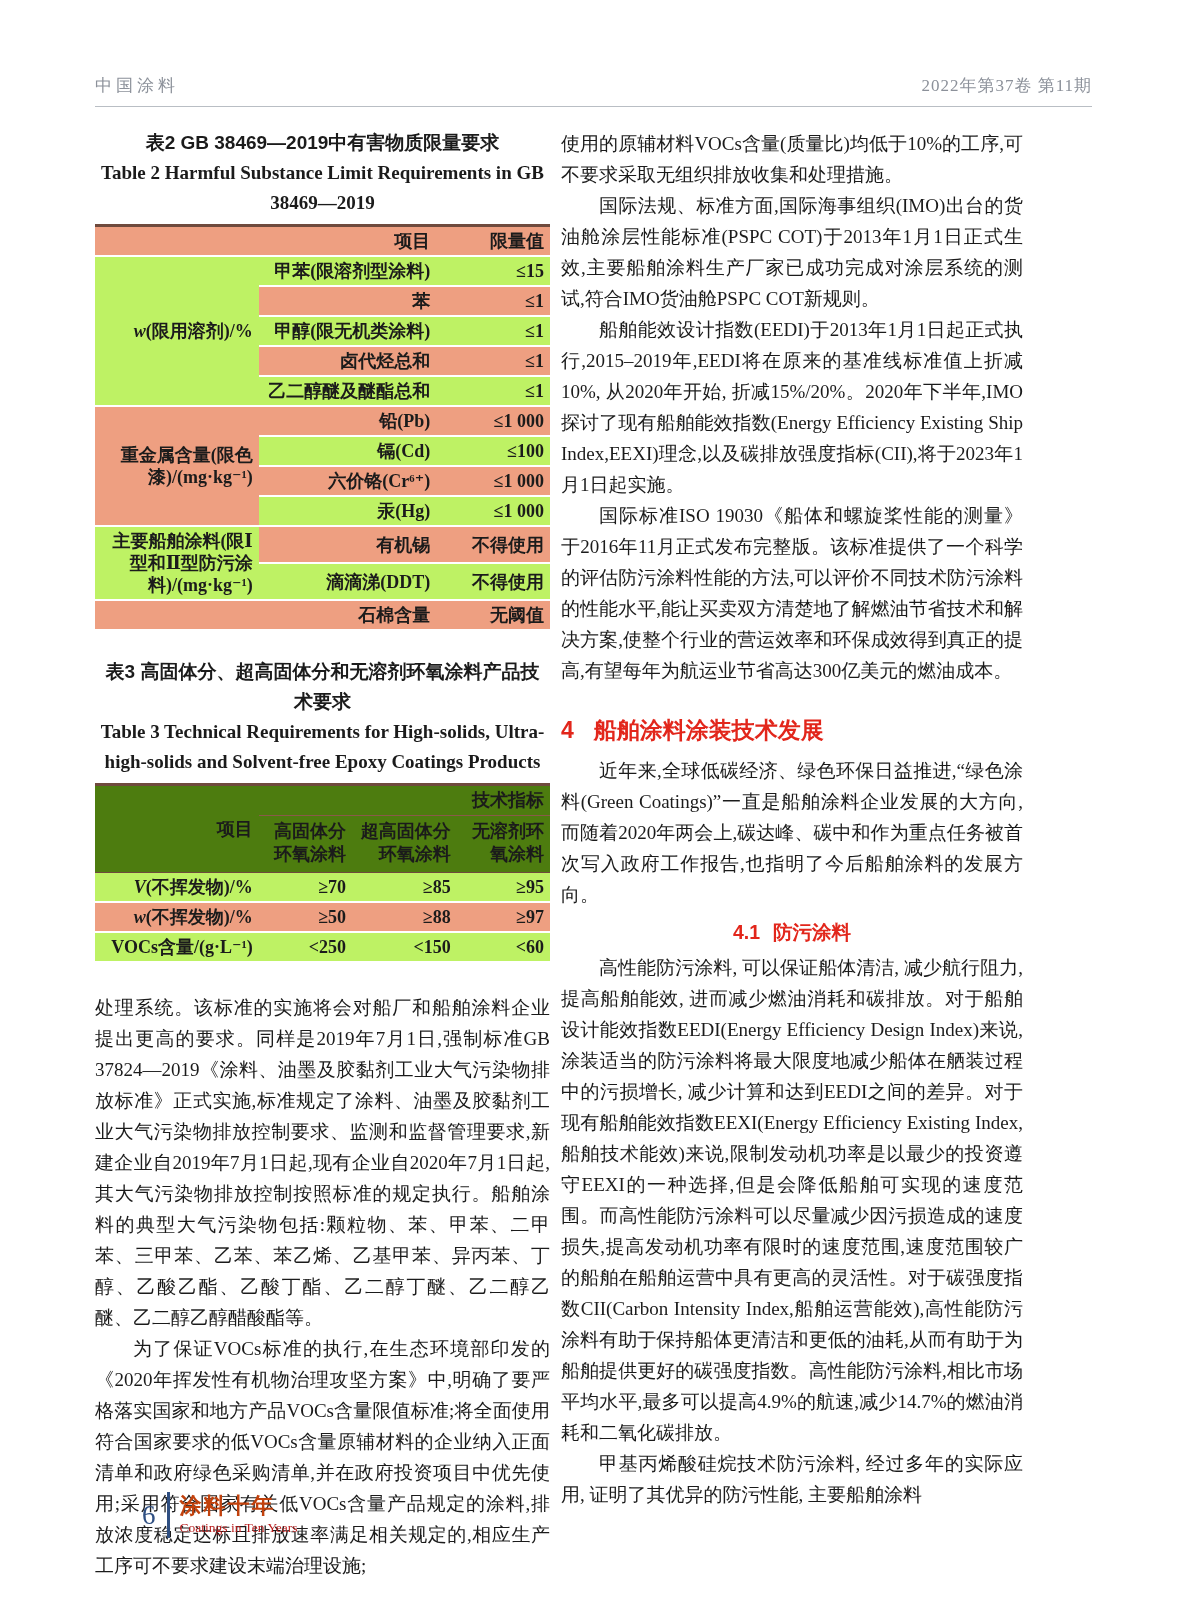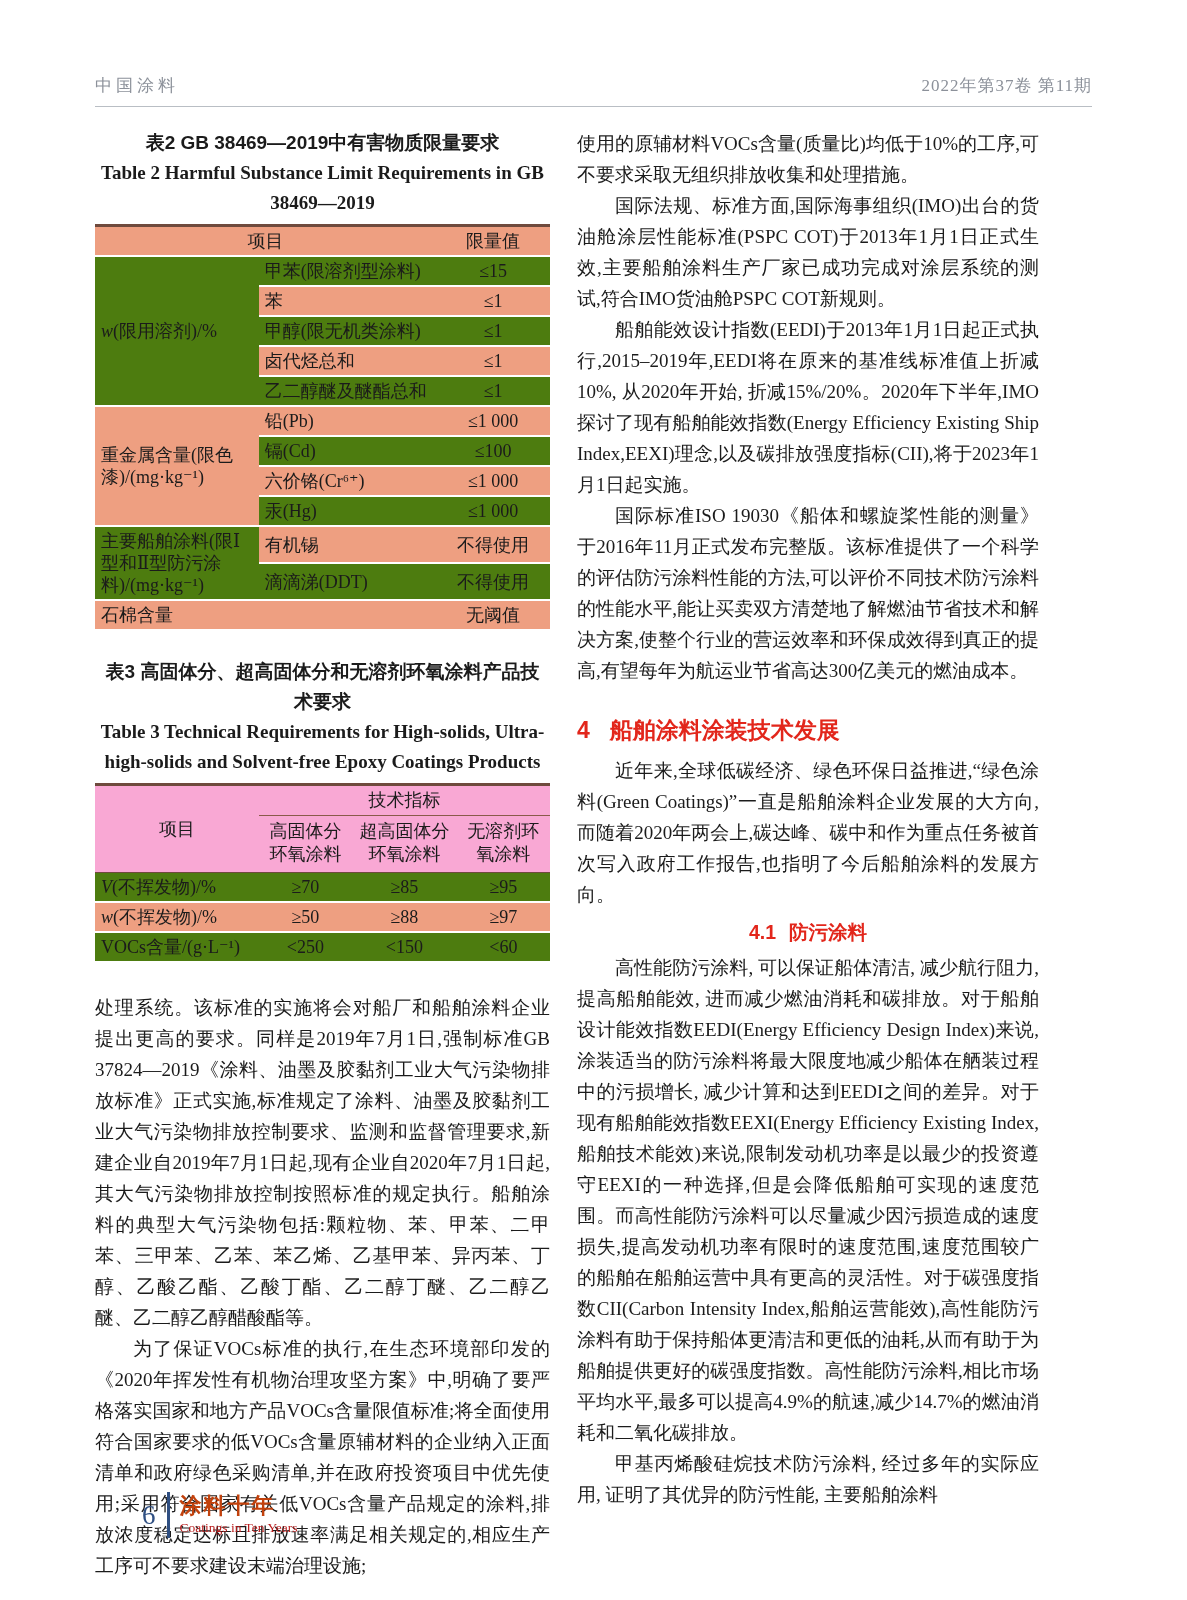--- a/index.html
+++ b/index.html
@@ -10,43 +10,43 @@
     font-family:"Liberation Serif","DejaVu Serif",serif;
     color:#1b1b1b;
     border-radius:14px;
   }
   
   .runhead{display:flex;justify-content:space-between;align-items:flex-end;
     font-size:17px;color:#8c919a;padding-bottom:9px;border-bottom:1px solid #b9bec4;}
   .runhead .jtitle{letter-spacing:4px;}
   .runhead .issue{letter-spacing:1px;}
   
-  .content{display:flex;gap:27px;margin-top:21px;}
+  .content{display:flex;gap:11px;margin-top:21px;}
   .col{width:455px;}
   .col.right{width:462px;}
   p.body{font-size:19px;line-height:31px;text-align:justify;margin:0;}
   p.indent{text-indent:2em;}
   
   .cap{ text-align:center;font-weight:bold;line-height:30px;margin:0 2px;}
   .cap .zh{font-family:"Liberation Sans","DejaVu Sans",sans-serif;font-size:19px;}
   .cap .en{font-family:"Liberation Serif","DejaVu Serif",serif;font-size:19px;}
   
   table.dt{width:100%;border-collapse:collapse;table-layout:fixed;
     border-top:3px solid #6f4a3d;border-bottom:2px solid #6f4a3d;
     font-size:18px;line-height:22px;margin:6px 0 0 0;}
-  table.dt td,table.dt th{font-weight:normal;padding:3px 6px;border-bottom:2.5px solid #ffffff;
-    vertical-align:middle;}
+  table.dt td,table.dt th{font-weight:bold;padding:3px 6px;border-bottom:2.5px solid #ffffff;
+    vertical-align:middle;text-align:right;}
   .s{background:#ee9f81;}
-  .w{background:#4d7c0f;margin-top:28px;}
+  .w{background:#bef264;margin-top:28px;}
   .tl{text-align:left;}
   .tc{text-align:center;}
   .it{font-style:italic;}
   #t2 col.c1{width:36%;} #t2 col.c2{width:39%;} #t2 col.c3{width:25%;}
   #t3 col.c1{width:36%;} #t3 col.c2{width:20.5%;} #t3 col.c3{width:23%;} #t3 col.c4{width:20.5%;}
-  #t3 thead th{background:#f9a8d4;border-bottom:2.5px solid #ffffff;}
+  #t3 thead th{background:#4d7c0f;border-bottom:2.5px solid #ffffff;}
   #t3 thead tr.r2 th, #t3 thead th.proj{border-bottom:1.5px solid #6f4a3d;}
   #t3 th.group{border-bottom:1.5px solid #8a5a49 !important;padding-bottom:4px;}
   #t3 thead tr.r2 th{line-height:23px;padding-top:4px;padding-bottom:6px;}
   
   h2.sec{font-family:"Liberation Sans","DejaVu Sans",sans-serif;color:#e2261b;
     font-size:23px;font-weight:bold;margin:29px 0 10px 0;line-height:30px;}
   h2.sec .num{margin-right:20px;}
   h3.subsec{font-family:"Liberation Sans","DejaVu Sans",sans-serif;color:#e2261b;
     font-size:19.5px;font-weight:bold;margin:8px 0 6px 0;line-height:28px;text-align:center;}
   h3.subsec .num{margin-right:13px;}

